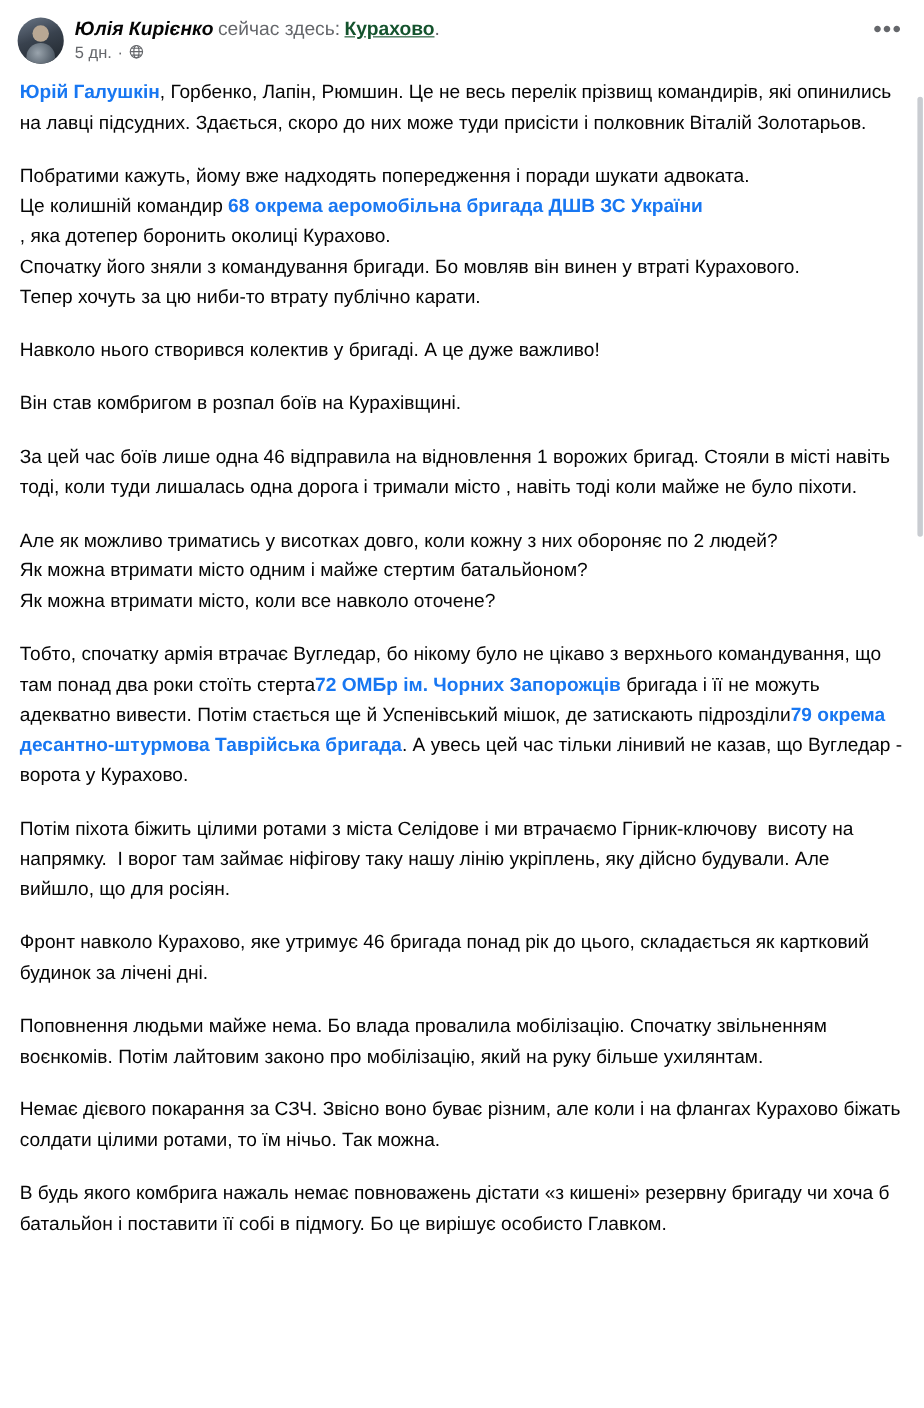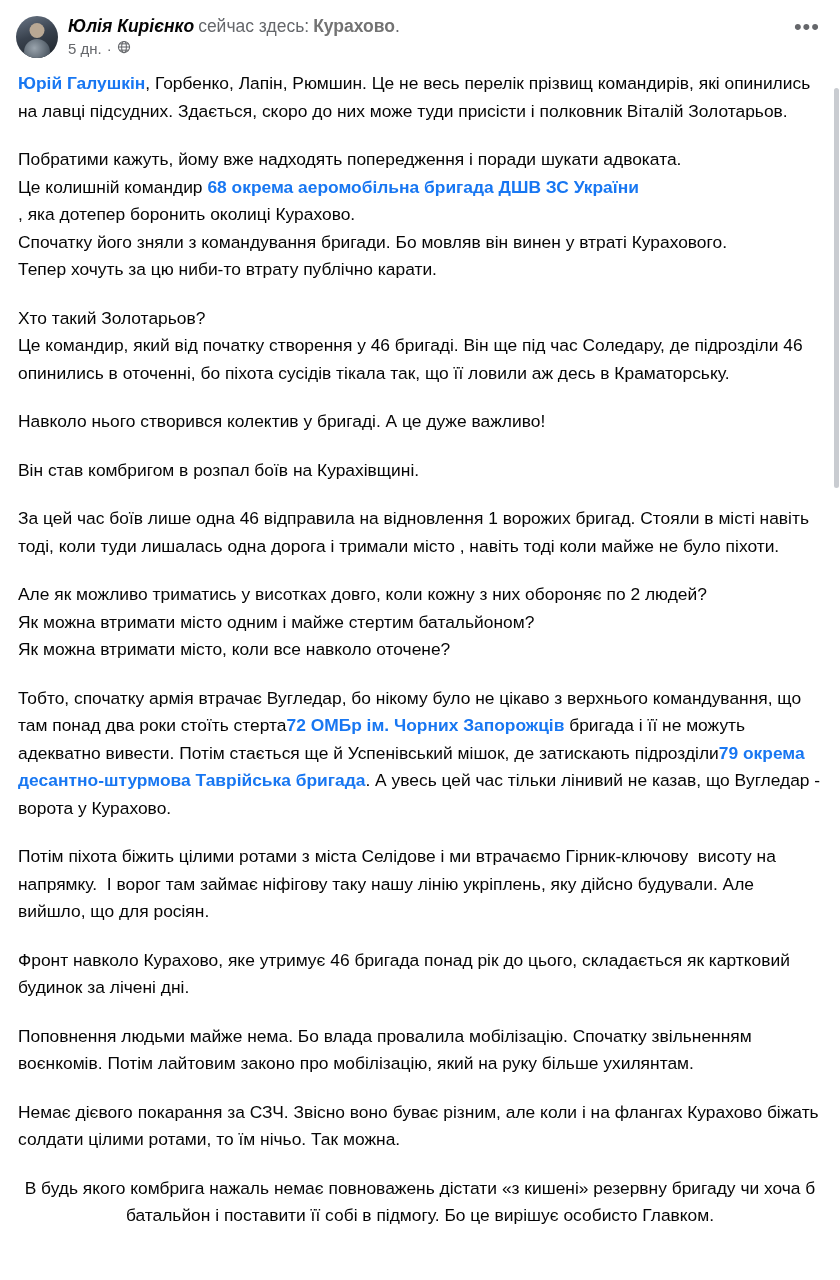--- a/index.html
+++ b/index.html
@@ -70,22 +70,23 @@
     font-size: 17.5px;
     line-height: 22px;
     color: #65676b;
   }
   .line1 .author {
     color: #050505;
     font-weight: bold;
     font-style: italic;
   }
   .line1 .place {
-    color: #737373;
+    color: #14532d;
     font-weight: bold;
+    text-decoration: underline;
   }
   .line2 {
     display: flex;
     align-items: flex-start;
     gap: 5px;
     margin-top: 3px;
     font-size: 15px;
     color: #65676b;
     line-height: 18px;
   }
@@ -105,21 +106,21 @@
   .post-body {
     padding: 6px 18px 18px 18px;
     font-size: 17.4px;
     line-height: 27.5px;
     color: #050505;
   }
   .para {
     margin: 0 0 21px 0;
     white-space: pre-wrap;
   }
-  .para:last-child { margin-bottom: 0; text-align: center; }
+  .para:last-child { margin-bottom: 0; }
   .lnk {
     color: #1877f2;
     font-weight: bold;
     cursor: pointer;
   }
   
   .scroll-track {
     position: absolute;
     top: 0;
     right: 0;
@@ -167,22 +168,20 @@
     <div class="menu-dots">•••</div>
   </div>
 
   <div class="post-body">
     <p class="para" id="p1"><span class="lnk">Юрій Галушкін</span><span>, Горбенко, Лапін, Рюмшин. Це не весь перелік прізвищ командирів, які опинились на лавці підсудних. Здається, скоро до них може туди присісти і полковник Віталій Золотарьов.</span></p>
     <p class="para" id="p2"><span>Побратими кажуть, йому вже надходять попередження і поради шукати адвоката.
 Це колишній командир </span><span class="lnk">68 окрема аеромобільна бригада ДШВ ЗС України</span><span>
 , яка дотепер боронить околиці Курахово.
 Спочатку його зняли з командування бригади. Бо мовляв він винен у втраті Курахового.
 Тепер хочуть за цю ниби-то втрату публічно карати.</span></p>
-    <p class="para" id="p3"><span>Хто такий Золотарьов?
-Це командир, який від початку створення у 46 бригаді. Він ще під час Соледару, де підрозділи 46 опинились в оточенні, бо піхота сусідів тікала так, що її ловили аж десь в Краматорську.</span></p>
     <p class="para" id="p4"><span>Навколо нього створився колектив у бригаді. А це дуже важливо!</span></p>
     <p class="para" id="p5"><span>Він став комбригом в розпал боїв на Курахівщині.</span></p>
     <p class="para" id="p6"><span>За цей час боїв лише одна 46 відправила на відновлення 1 ворожих бригад. Стояли в місті навіть тоді, коли туди лишалась одна дорога і тримали місто , навіть тоді коли майже не було піхоти.</span></p>
     <p class="para" id="p7"><span>Але як можливо триматись у висотках довго, коли кожну з них обороняє по 2 людей?
 Як можна втримати місто одним і майже стертим батальйоном?
 Як можна втримати місто, коли все навколо оточене?</span></p>
     <p class="para" id="p8"><span>Тобто, спочатку армія втрачає Вугледар, бо нікому було не цікаво з верхнього командування, що там понад два роки стоїть стерта</span><span class="lnk">72 ОМБр ім. Чорних Запорожців</span><span> бригада і її не можуть адекватно вивести. Потім стається ще й Успенівський мішок, де затискають підрозділи</span><span class="lnk">79 окрема десантно-штурмова Таврійська бригада</span><span>. А увесь цей час тільки лінивий не казав, що Вугледар - ворота у Курахово.</span></p>
     <p class="para" id="p9"><span>Потім піхота біжить цілими ротами з міста Селідове і ми втрачаємо Гірник-ключову  висоту на напрямку.  І ворог там займає ніфігову таку нашу лінію укріплень, яку дійсно будували. Але вийшло, що для росіян.</span></p>
     <p class="para" id="p10"><span>Фронт навколо Курахово, яке утримує 46 бригада понад рік до цього, складається як картковий будинок за лічені дні.</span></p>
     <p class="para" id="p12"><span>Поповнення людьми майже нема. Бо влада провалила мобілізацію. Спочатку звільненням воєнкомів. Потім лайтовим законо про мобілізацію, який на руку більше ухилянтам.</span></p>

